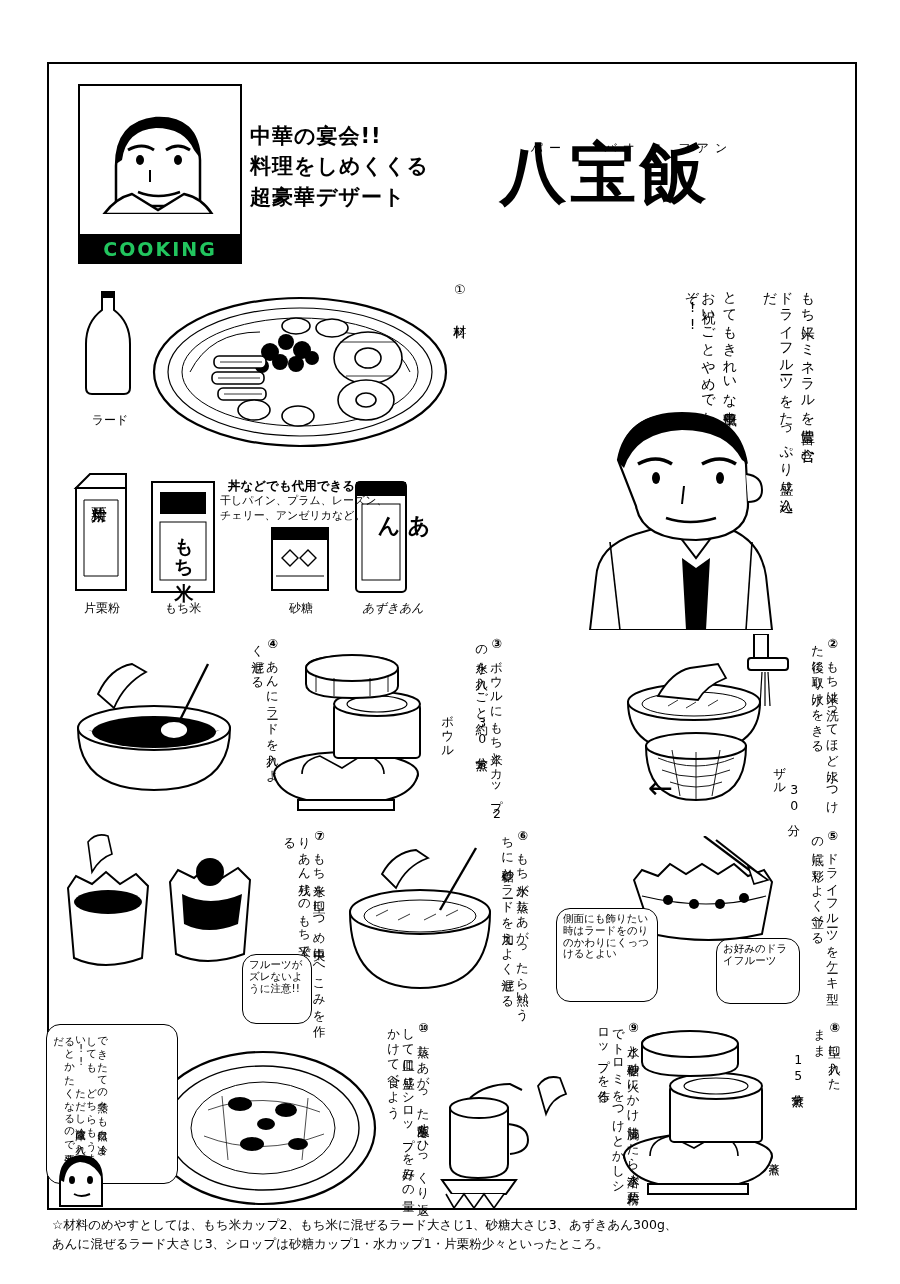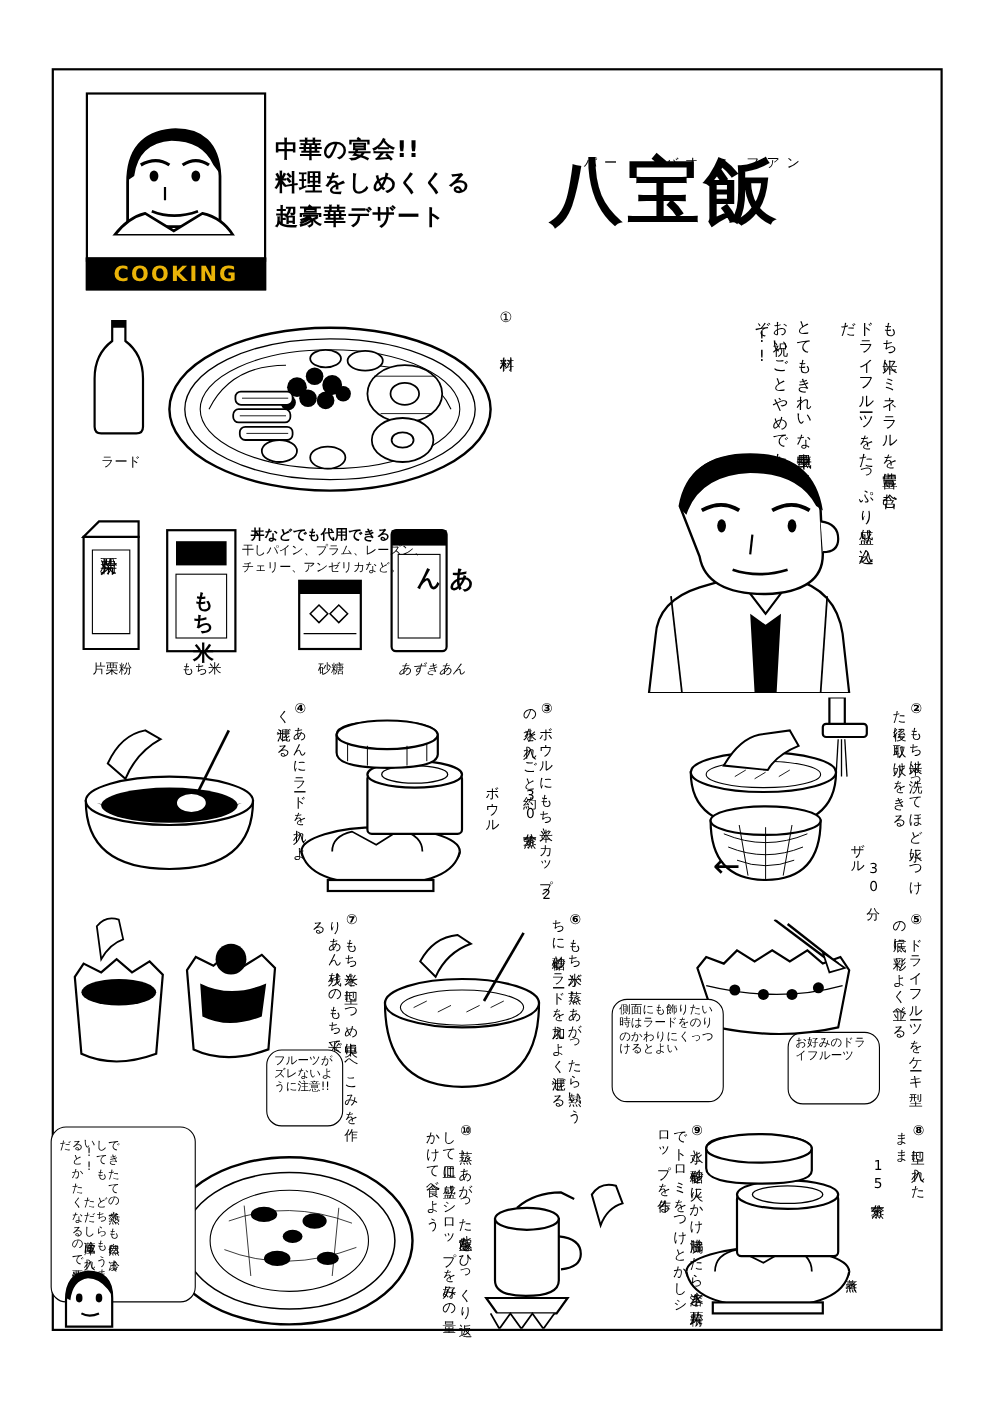--- a/index.html
+++ b/index.html
@@ -4,21 +4,21 @@
 <style>
   html,body{margin:0;padding:0;background:#fff;}
   body{width:900px;height:1284px;font-family:"DejaVu Sans",sans-serif;color:#000;position:relative;overflow:hidden;}
   .page{position:absolute;left:0;top:0;width:900px;height:1284px;}
   .frame{position:absolute;left:47px;top:62px;width:806px;height:1144px;border:2px solid #000;}
   .vtext{writing-mode:vertical-rl;text-orientation:upright;letter-spacing:1px;line-height:1.05;}
   .vtext-s{writing-mode:vertical-rl;text-orientation:upright;}
   
   .hdr-portrait{position:absolute;left:78px;top:84px;width:160px;height:150px;border:2px solid #000;background:#fff;overflow:hidden;}
   .hdr-portrait .face{position:absolute;left:18px;top:8px;width:120px;height:120px;}
-  .cooking{position:absolute;left:78px;top:234px;width:160px;height:26px;border:2px solid #000;background:#000;color:#eab308;
+  .cooking{position:absolute;left:78px;top:234px;width:160px;height:26px;border:2px solid #000;background:#000;color:#22c55e;
            font-family:"DejaVu Sans",sans-serif;font-weight:bold;font-size:19px;letter-spacing:2px;text-align:center;line-height:26px;}
   .hdr-lines{position:absolute;left:250px;top:110px;width:230px;font-size:21px;font-weight:bold;line-height:1.45;letter-spacing:1px;margin-top:11px;}
   .title-ruby{position:absolute;left:512px;top:128px;width:240px;font-size:12px;letter-spacing:6px;display:flex;justify-content:space-around;margin-top:12px;}
   .title-main{position:absolute;left:500px;top:140px;width:260px;font-size:66px;font-weight:bold;letter-spacing:4px;line-height:1;
               font-family:"DejaVu Serif",serif;}
   
   .cap{position:absolute;font-size:12.5px;line-height:1.18;}
   .num{font-weight:bold;}
   .lbl{position:absolute;font-size:12px;text-align:center;}
   .balloon{position:absolute;border:1.6px solid #000;border-radius:14px;background:#fff;font-size:10.5px;padding:4px 6px;line-height:1.12;}
@@ -346,13 +346,17 @@
   </div>
 
   <svg class="art" style="left:46px;top:1148px;" width="64" height="60" viewBox="0 0 64 60">
     <path d="M14 58 L14 34 Q14 10 34 8 Q56 8 56 32 L56 58 Z" fill="#fff" stroke="#000" stroke-width="2"></path>
     <path d="M14 32 Q16 8 34 8 Q54 6 56 30 L52 24 Q44 14 34 14 Q20 16 18 34 Z" fill="#000"></path>
     <ellipse cx="26" cy="32" rx="3" ry="4" fill="#000"></ellipse>
     <ellipse cx="44" cy="32" rx="3" ry="4" fill="#000"></ellipse>
     <path d="M28 46 Q35 50 44 46" stroke="#000" stroke-width="2" fill="none"></path>
   </svg>
 
+  <div class="footer">
+    <div>☆材料のめやすとしては、もち米カップ2、もち米に混ぜるラード大さじ1、砂糖大さじ3、あずきあん300g、</div>
+    <div>あんに混ぜるラード大さじ3、シロップは砂糖カップ1・水カップ1・片栗粉少々といったところ。</div>
+  </div>
 </div>
 
 </body></html>

